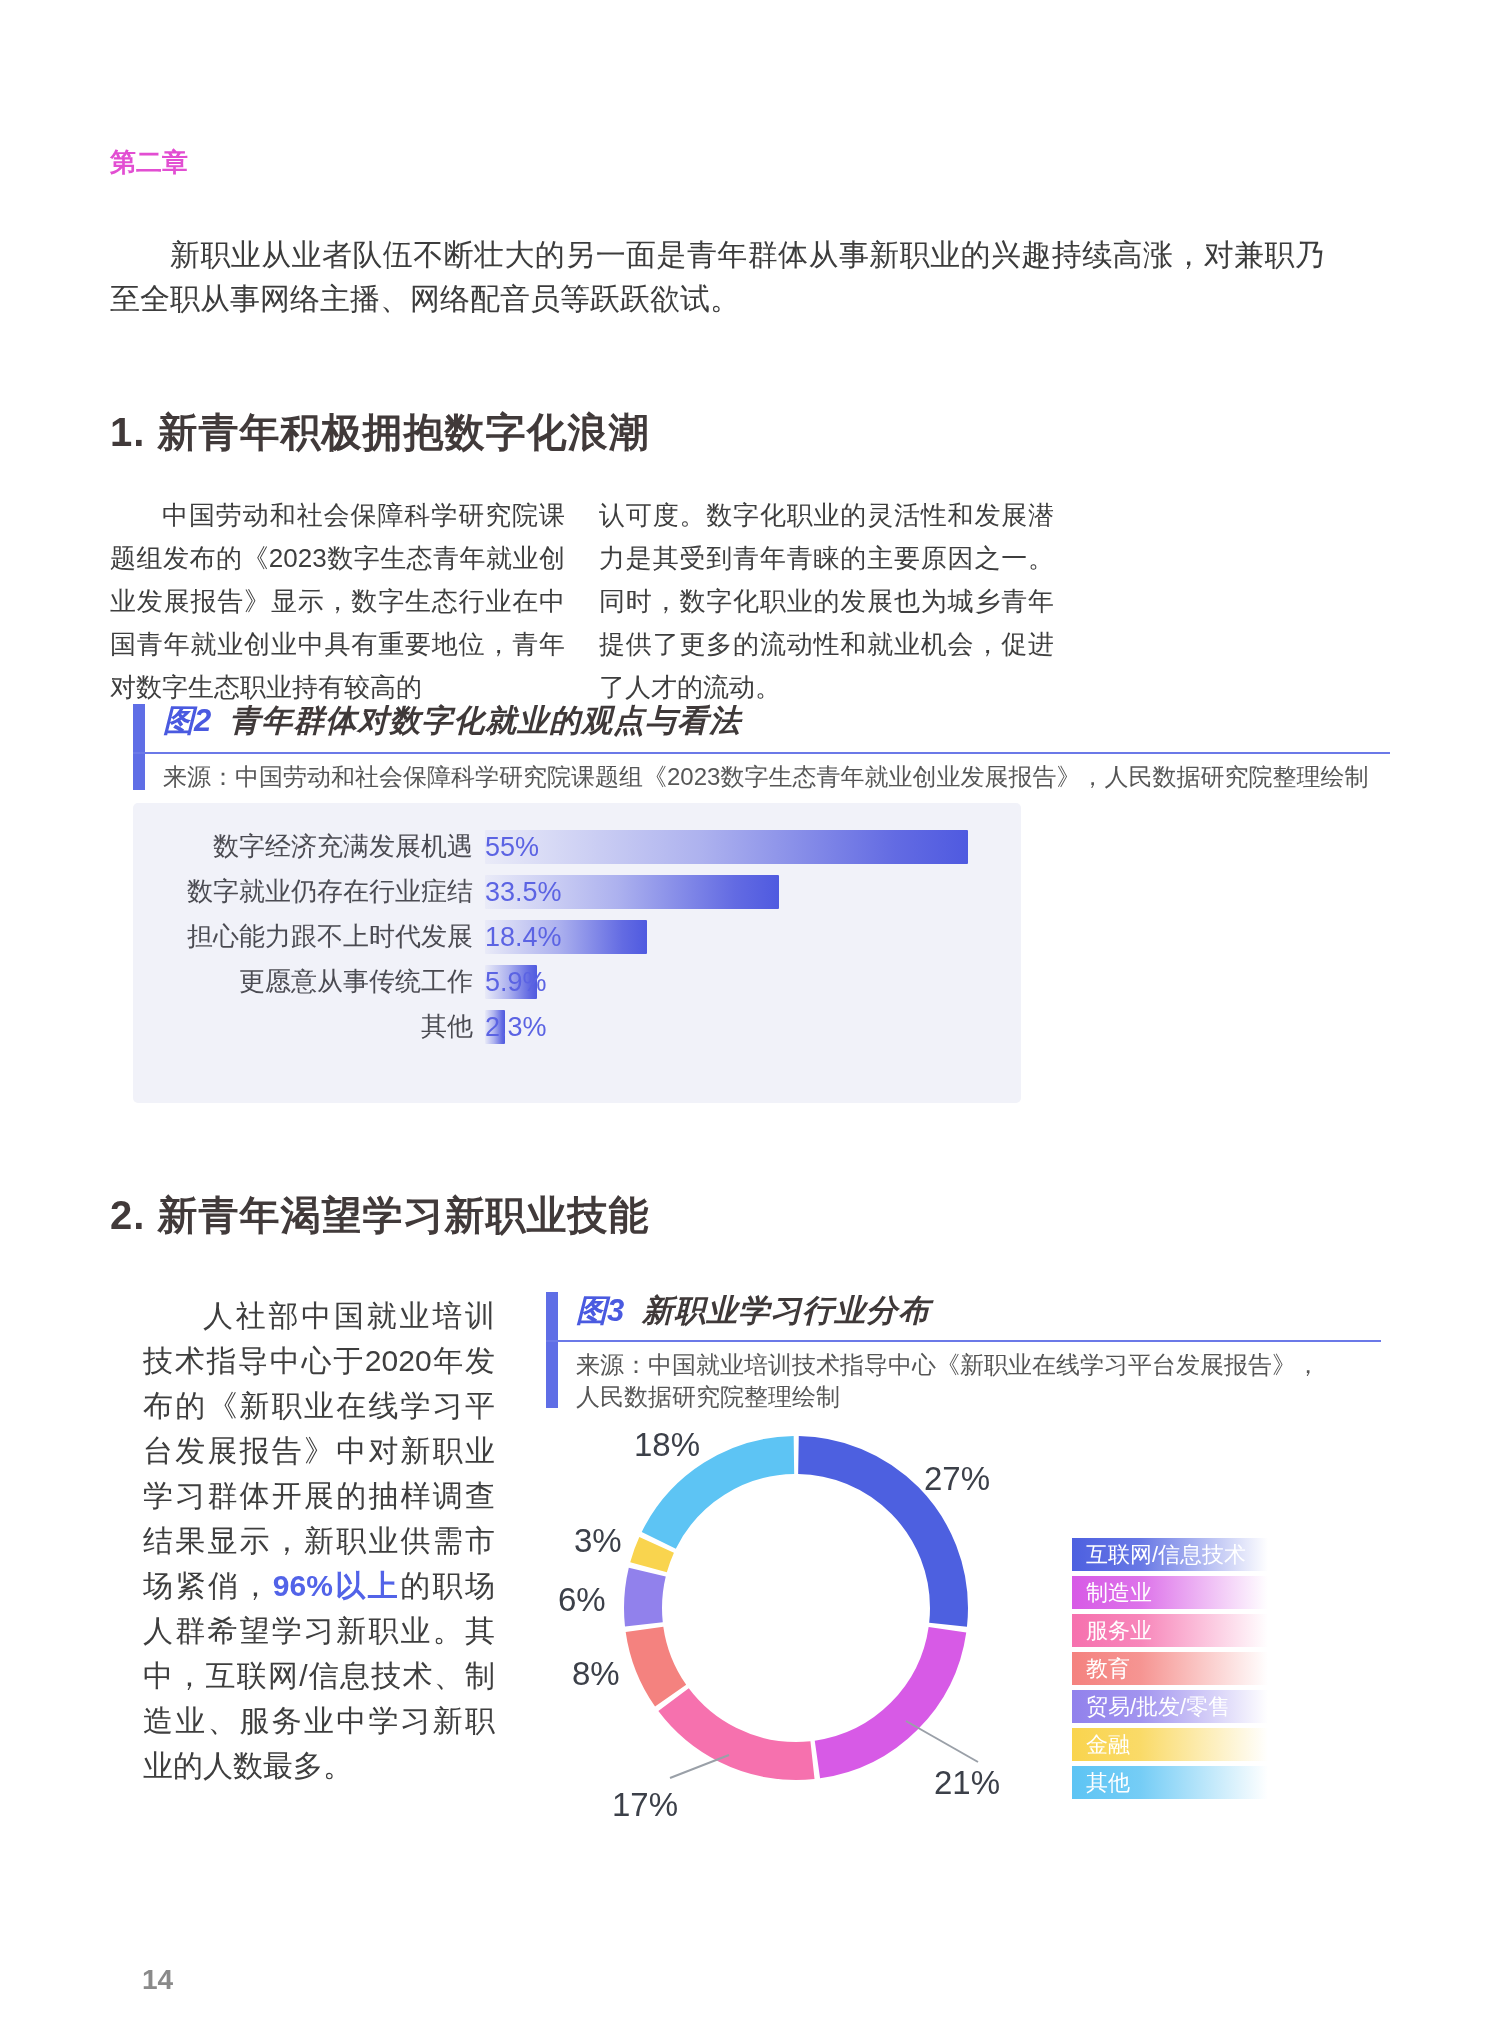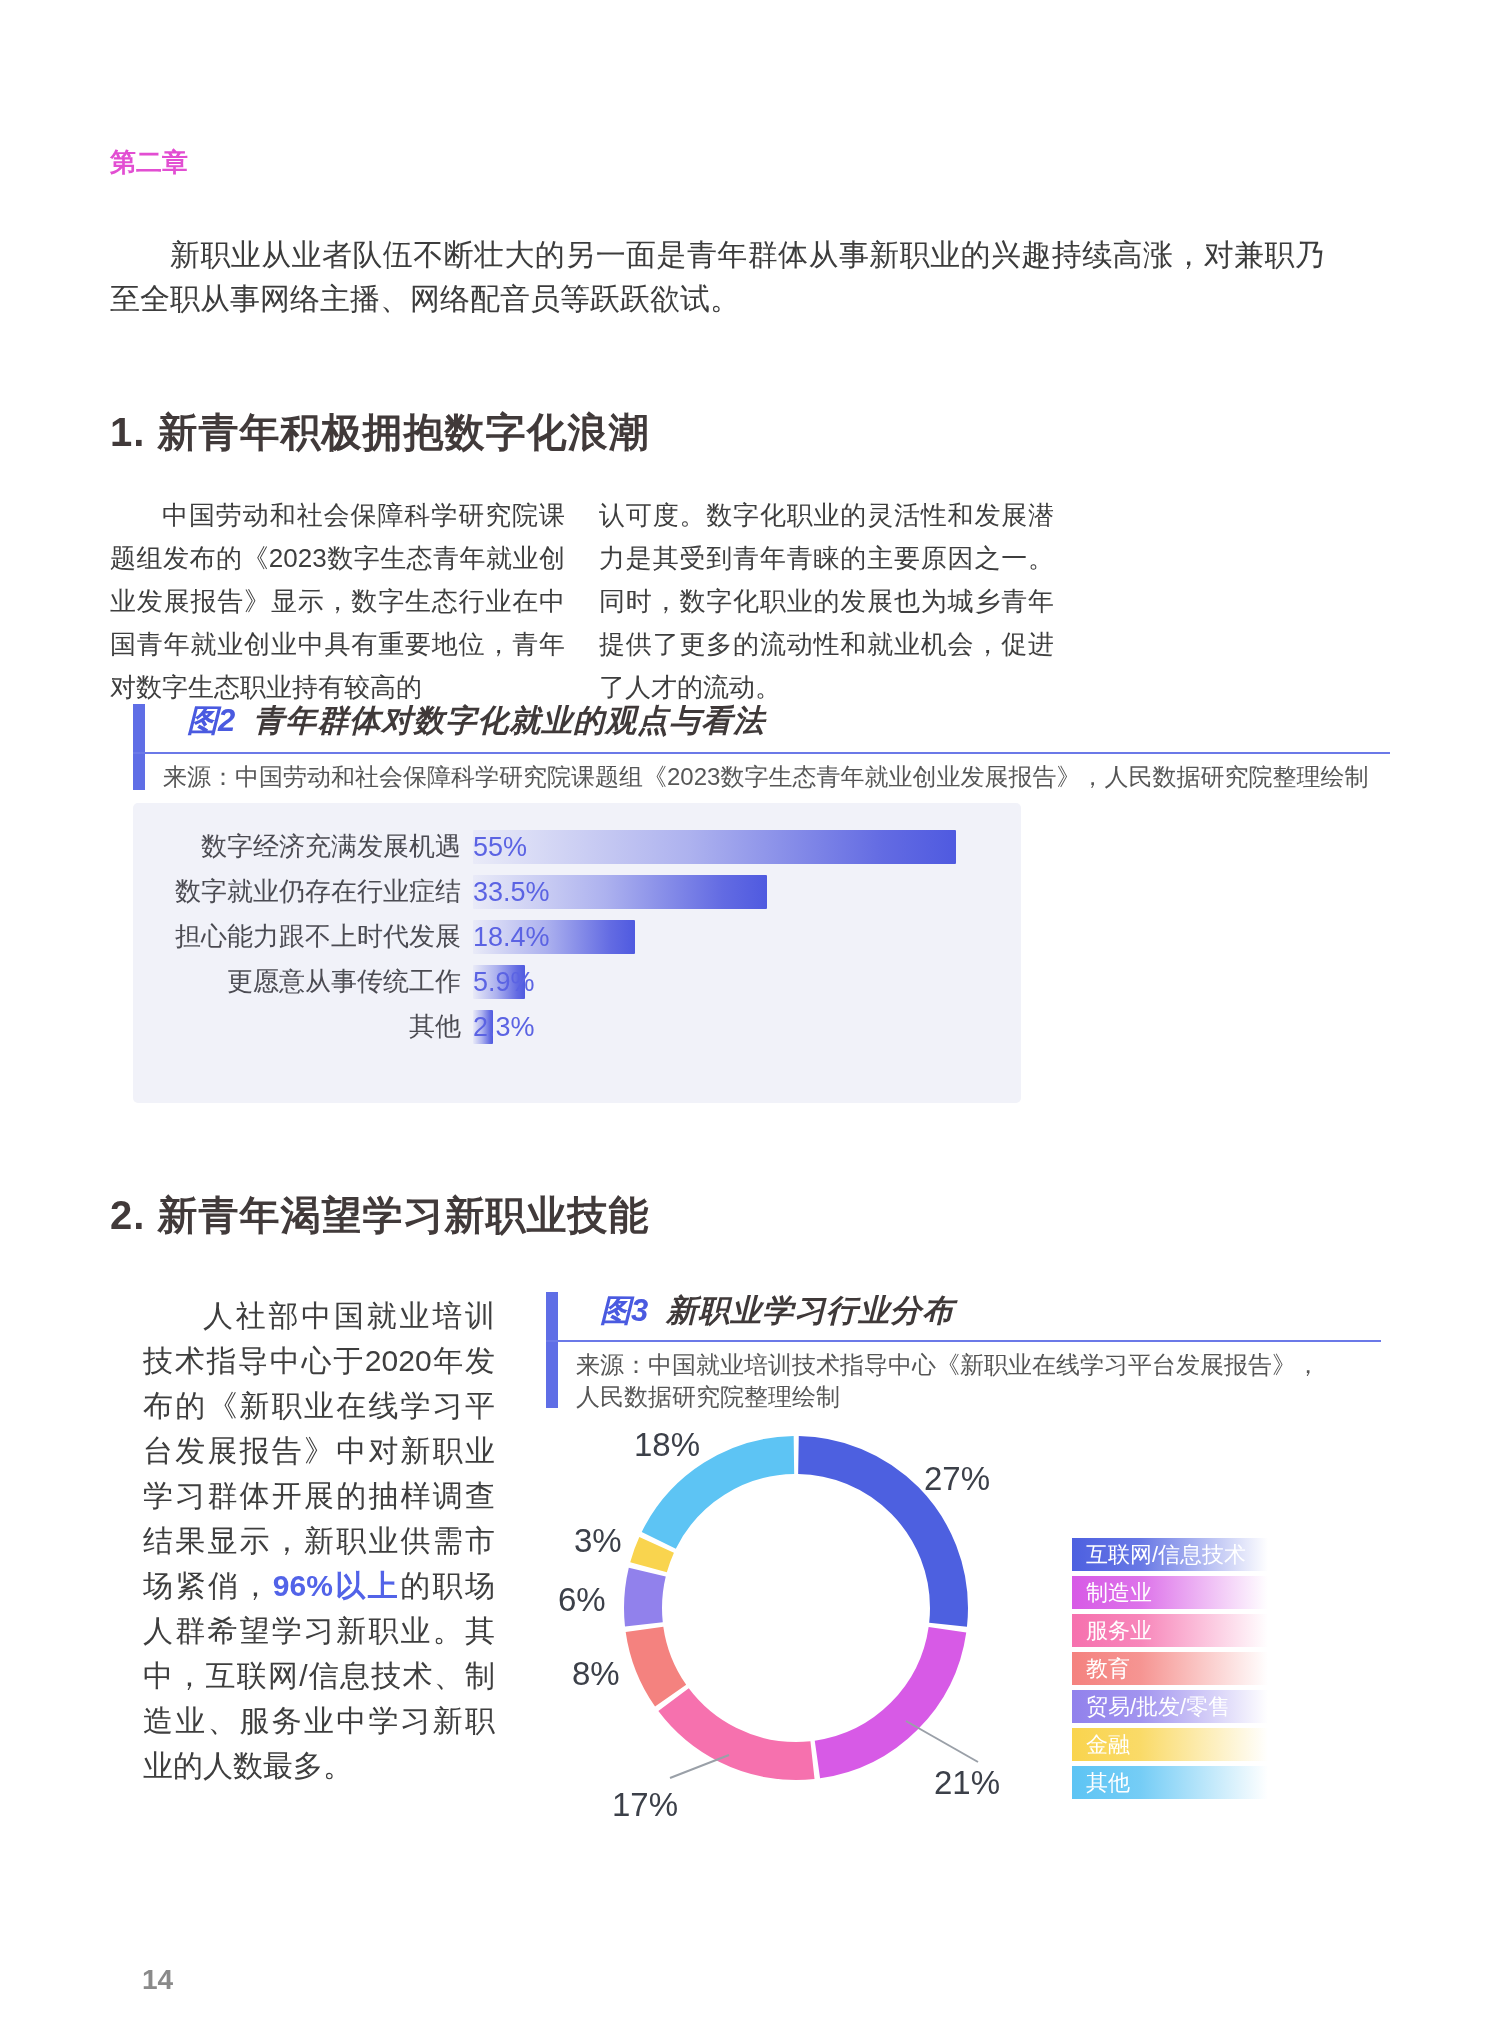--- a/index.html
+++ b/index.html
@@ -15,35 +15,35 @@
   .h-sec1{top:405px;}
   .h-sec2{top:1188px;}
 
   .two-col{position:absolute;left:110px;top:494px;width:948px;display:flex;gap:34px;}
   .two-col p{margin:0;width:455px;font-size:26px;line-height:43px;color:#3e3e3e;text-align:justify;}
   .two-col p.first{text-indent:2em;}
 
   
   .fig-head{position:absolute;}
   .fig-vbar{position:absolute;left:0;top:4px;width:12px;background:#5f6ee6;}
-  .fig-title-row{position:absolute;left:30px;top:0;white-space:nowrap;font-style:italic;font-weight:bold;font-size:31px;margin-left:24px;}
+  .fig-title-row{position:absolute;left:30px;top:0;white-space:nowrap;font-style:italic;font-weight:bold;font-size:31px;}
   .fig-tag{color:#4a5ae0;margin-right:18px;}
   .fig-title{color:#3f3939;letter-spacing:1px;}
   .fig-rule{position:absolute;left:0;height:2px;background:#6b79e8;}
   .fig-source{position:absolute;left:30px;font-size:24px;color:#565656;line-height:30px;white-space:nowrap;}
 
   
   .fig2{left:133px;top:700px;width:1257px;height:100px;}
   .fig2 .fig-vbar{height:86px;}
   .fig2 .fig-rule{top:52px;width:1257px;}
   .fig2 .fig-source{top:62px;}
 
   .chart-box{position:absolute;left:133px;top:803px;width:888px;height:300px;background:#f1f2f9;border-radius:5px;
              padding-top:21px;box-sizing:border-box;}
-  .bar-row{display:flex;align-items:center;height:45px;padding-left:8px;}
+  .bar-row{display:flex;align-items:center;height:45px;padding-left:20px;}
   .bar-cat{width:320px;text-align:right;font-size:26px;color:#4b4b52;flex:none;}
   .bar-track{flex:1;position:relative;height:34px;margin-left:12px;}
   .bar-fill{position:absolute;left:0;top:0;height:34px;border-radius:1px;
             background:linear-gradient(90deg,rgba(90,99,226,0.05) 0%,rgba(90,99,226,0.45) 45%,rgba(83,92,224,0.9) 85%,#4f5ae0 100%);}
   .bar-val{position:absolute;left:0;top:0;line-height:34px;font-size:27px;font-weight:500;color:#5b63e3;z-index:2;}
 
   
   .sec2-left{position:absolute;left:143px;top:1293px;width:352px;font-size:30px;line-height:45px;
              color:#3e3e3e;text-align:justify;text-indent:2em;margin:0;}
   .hl{color:#5263e8;font-weight:bold;}

